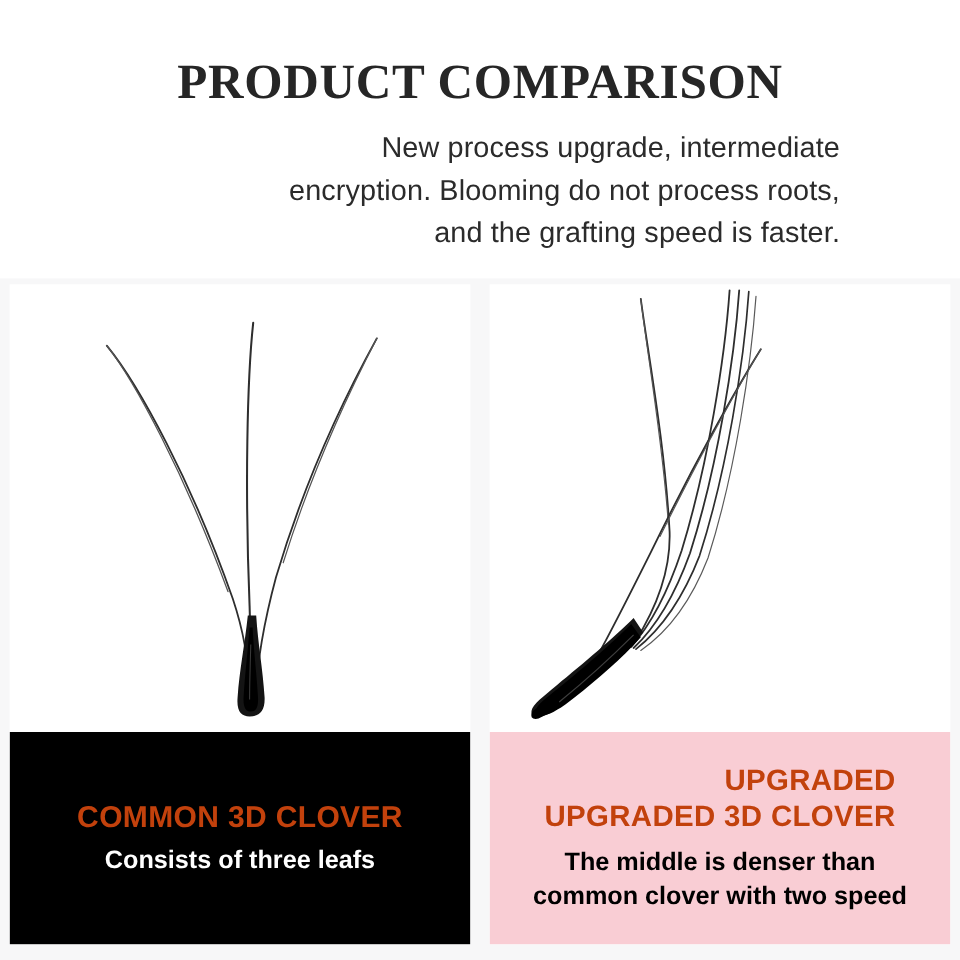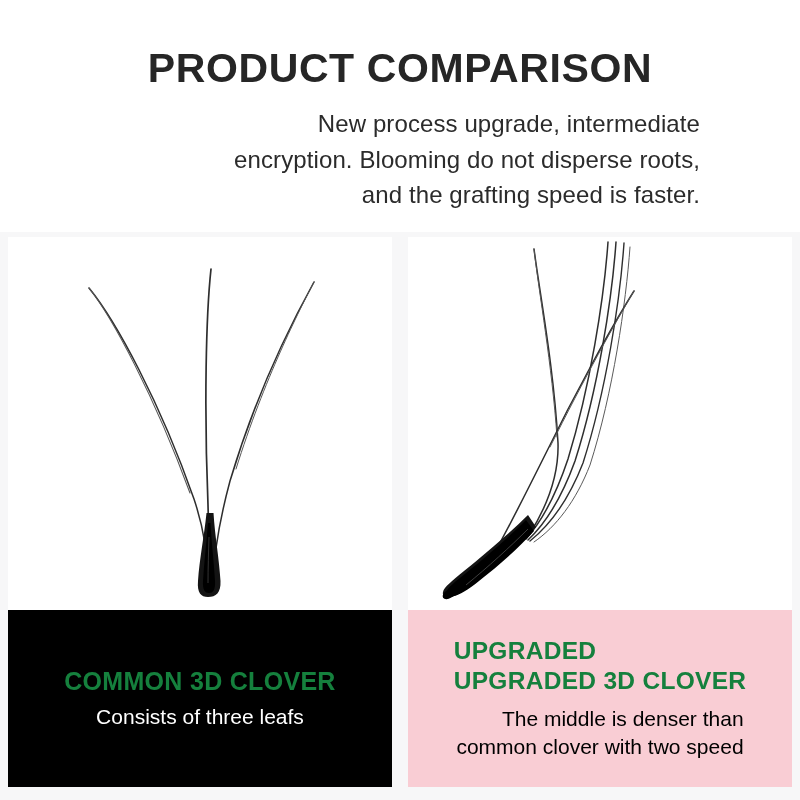--- a/index.html
+++ b/index.html
@@ -37,20 +37,21 @@
     position: absolute;
     left: 0;
     top: 44px;
     width: 800px;
     font-size: 41px;
     line-height: 48px;
     font-weight: bold;
     letter-spacing: 0.6px;
     color: #262626;
     white-space: nowrap;
+    font-family: Liberation Serif, serif;
   }
   .subtitle {
     position: absolute;
     left: 100px;
     top: 106px;
     width: 600px;
     font-size: 24px;
     line-height: 35.5px;
     font-weight: normal;
     color: #2b2b2b;
@@ -105,52 +106,52 @@
     align-items: center;
     justify-content: center;
   }
   .caption-dark  { background: #000000; }
   .caption-pink  { background: #f9cdd4; }
 
   .cap-title {
     font-size: 25px;
     line-height: 30px;
     font-weight: bold;
-    color: #15803d;
+    color: #c2410c;
     letter-spacing: 0.3px;
-    text-align: left;
+    text-align: right;
     white-space: nowrap;
   }
   .caption-pink .cap-title { font-size: 24.5px; }
 
   .cap-sub {
     margin-top: 7px;
     font-size: 21px;
     line-height: 28px;
-    font-weight: normal;
+    font-weight: bold;
     color: #ffffff;
-    text-align: right;
+    text-align: center;
     white-space: nowrap;
   }
   .caption-pink .cap-sub {
     margin-top: 9px;
     color: #000000;
   }
   .cap-line { display: block; }
 </style>
 </head>
 <body>
 
 <div id="page">
 
   <div class="header">
     <div class="title">PRODUCT COMPARISON</div>
     <div class="subtitle">
       <span class="sub-line">New process upgrade, intermediate</span>
-      <span class="sub-line">encryption. Blooming do not disperse roots,</span>
+      <span class="sub-line">encryption. Blooming do not process roots,</span>
       <span class="sub-line">and the grafting speed is faster.</span>
     </div>
   </div>
 
   <div class="panels">
 
     <div class="panel panel-left">
 
       <div class="photo">
         <svg width="384" height="373" viewBox="0 0 384 373" xmlns="http://www.w3.org/2000/svg">

